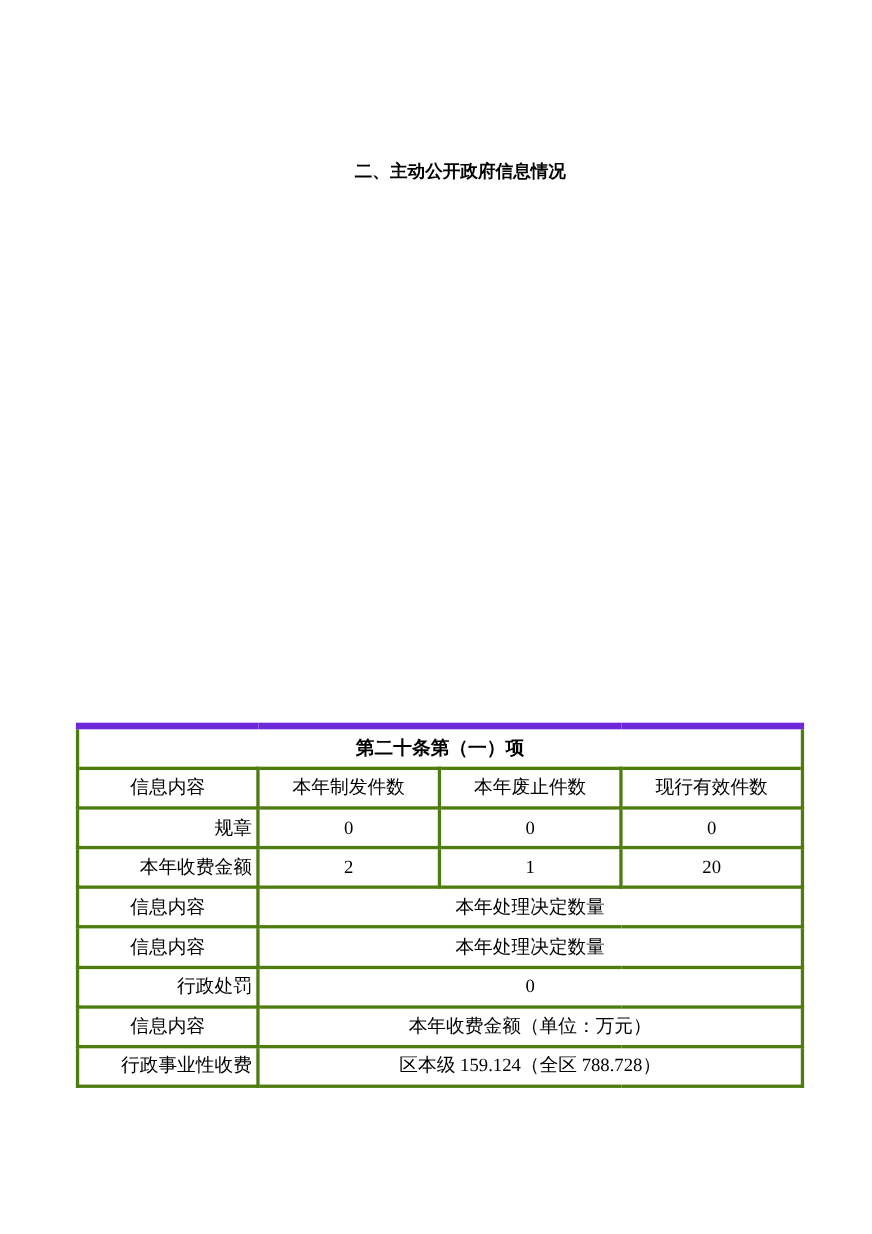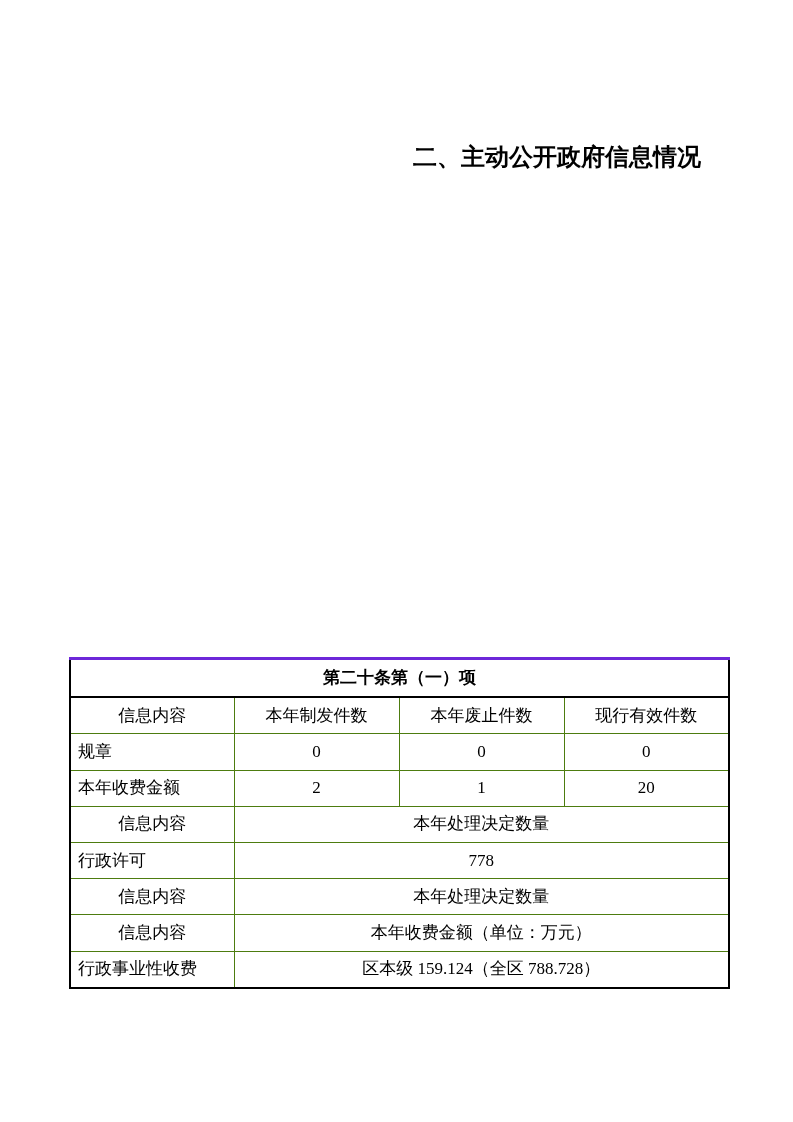--- a/index.html
+++ b/index.html
@@ -24,55 +24,55 @@
     line-height: 36.5px;
     text-align: justify;
     text-justify: inter-ideograph;
     color: #000000;
   }
   .body-par.indent-2em { text-indent: 2em; }
   .section-heading {
     margin-top: -4px;
     font-family: "Liberation Sans", "DejaVu Sans", sans-serif;
     font-weight: bold;
-    font-size: 24px;
+    font-size: 16px;
     line-height: 30px;
     text-indent: 48px;
     color: #000000;
-    text-align: right;
+    text-align: center;
   }
   table.doc-table {
     position: absolute;
     left: 69px;
     top: 657px;
     width: 659px;
     height: 332px;
     border-collapse: collapse;
     table-layout: fixed;
     border: 2px solid #000000;
     font-family: "Liberation Serif", "DejaVu Serif", serif;
   }
   table.doc-table td {
-    border: 1px solid #4d7c0f;
+    border: 3px solid #4d7c0f;
     font-size: 17px;
     line-height: 20px;
     text-align: center;
     vertical-align: middle;
     padding: 1px 4px;
     overflow: hidden;
     white-space: nowrap;
   }
   table.doc-table tr { height: 23px; }
   table.doc-table tr.section-row td {
-    border-top: 3px solid #6d28d9;
+    border-top: 6px solid #6d28d9;
     border-bottom: 2px solid #000000;
     font-weight: bold;
   }
   table.doc-table td.row-label {
-    text-align: left;
+    text-align: right;
     padding-left: 7px;
   }
 </style>
 </head>
 <body>
 
 <div class="page">
 
   <div class="text-block">
     <h2 class="section-heading">二、主动公开政府信息情况</h2>
@@ -106,28 +106,28 @@
         <td class="row-label">本年收费金额</td>
         <td>2</td>
         <td>1</td>
         <td>20</td>
       </tr>
 
       <tr>
         <td>信息内容</td>
         <td colspan="3">本年处理决定数量</td>
       </tr>
-      <tr>
-        <td class="row-label">行政许可</td>
-        <td colspan="3">778</td>
-      </tr>
 
       <tr>
         <td>信息内容</td>
         <td colspan="3">本年处理决定数量</td>
+      </tr>
+      <tr>
+        <td class="row-label">行政处罚</td>
+        <td colspan="3">0</td>
       </tr>
 
       <tr>
         <td>信息内容</td>
         <td colspan="3">本年收费金额（单位：万元）</td>
       </tr>
       <tr>
         <td class="row-label">行政事业性收费</td>
         <td colspan="3">区本级 159.124（全区 788.728）</td>
       </tr>

